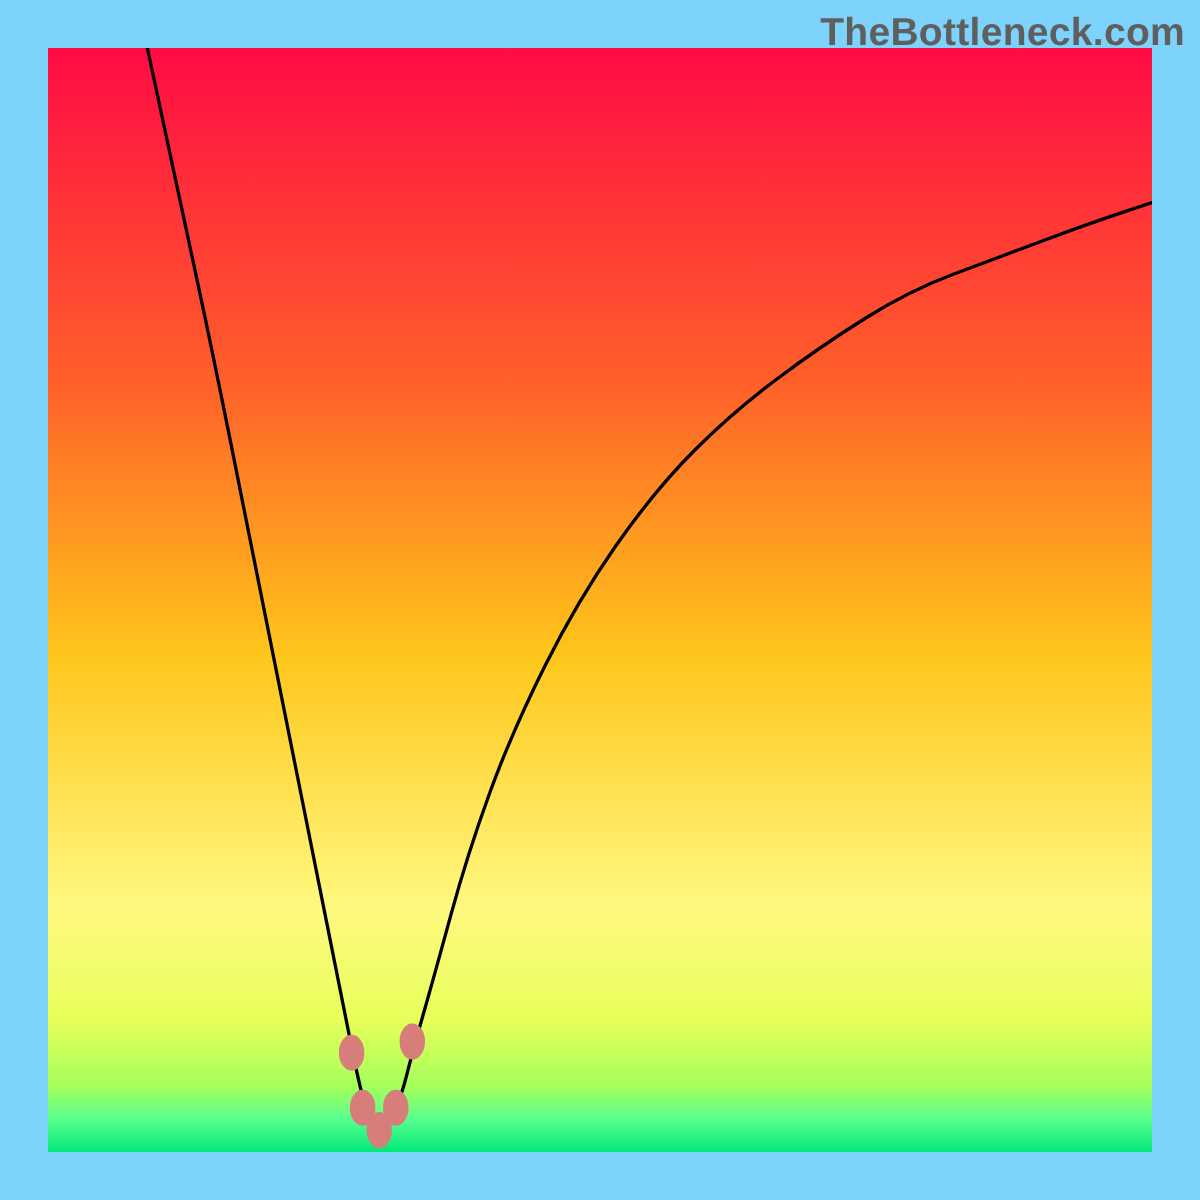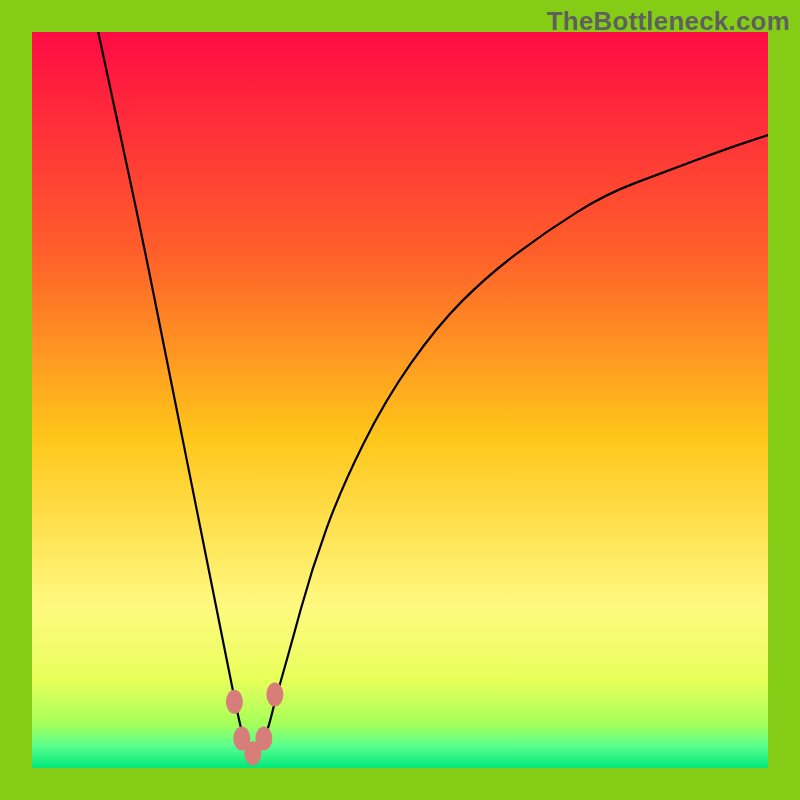--- a/index.html
+++ b/index.html
@@ -1,21 +1,21 @@
 <!DOCTYPE html>
 <html><head>
 <meta charset="utf-8">
 <style>
   * { margin: 0; padding: 0; box-sizing: border-box; }
   html, body { width: 800px; height: 800px; overflow: hidden; background: #000; }
   .frame {
     position: relative;
     width: 800px;
     height: 800px;
-    background: #84cc16;
+    background: #7dd3fc;
   }
   .plot {
     position: absolute;
     left: 32px;
     top: 32px;
     width: 736px;
     height: 736px;
     overflow: hidden;
   }
   .watermark {

